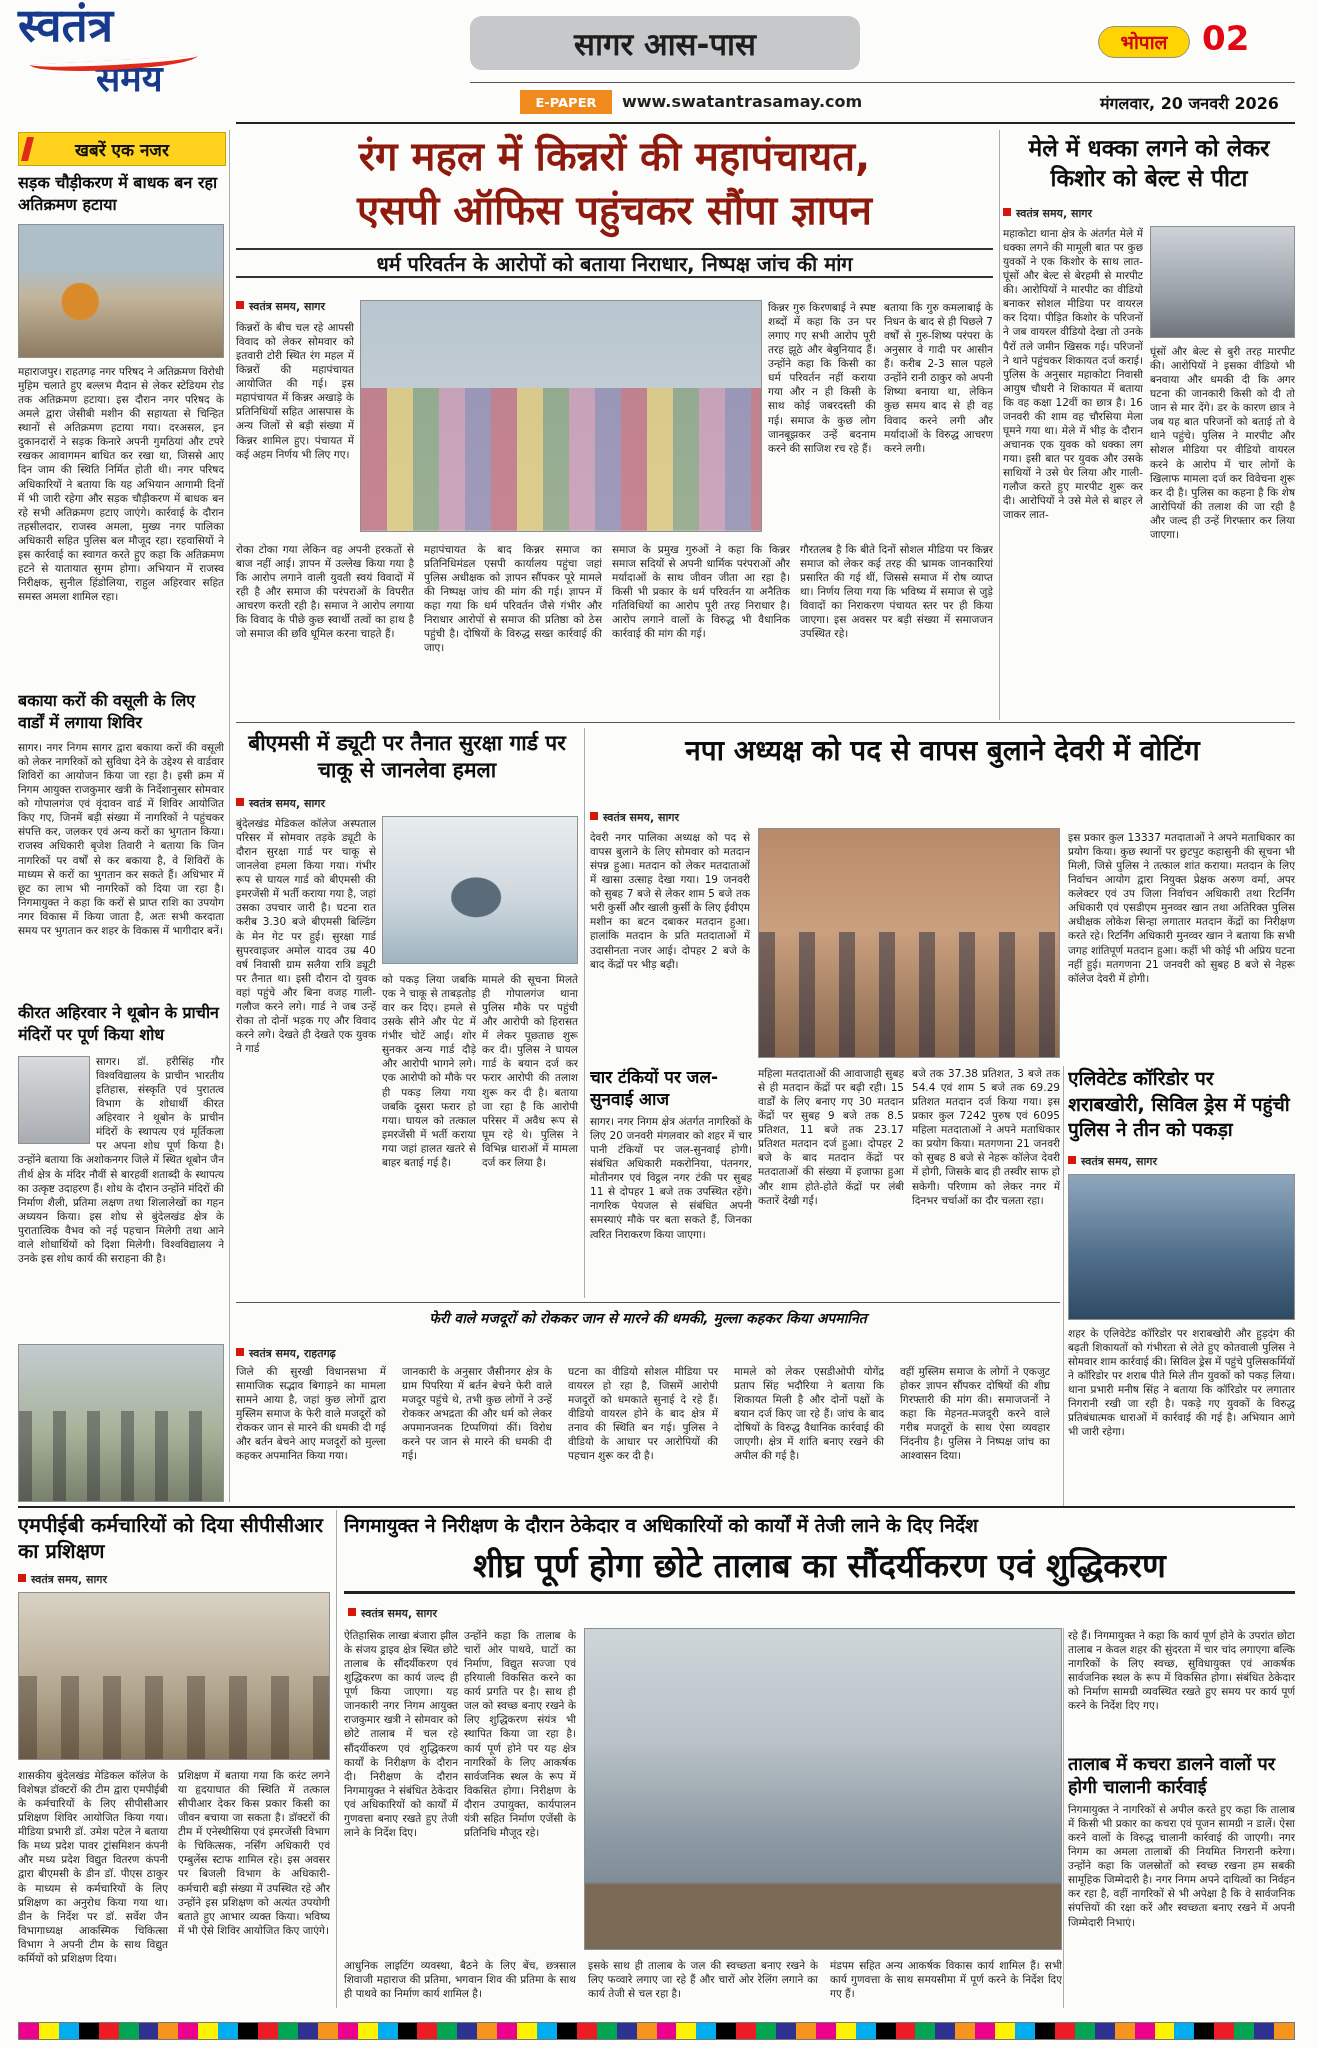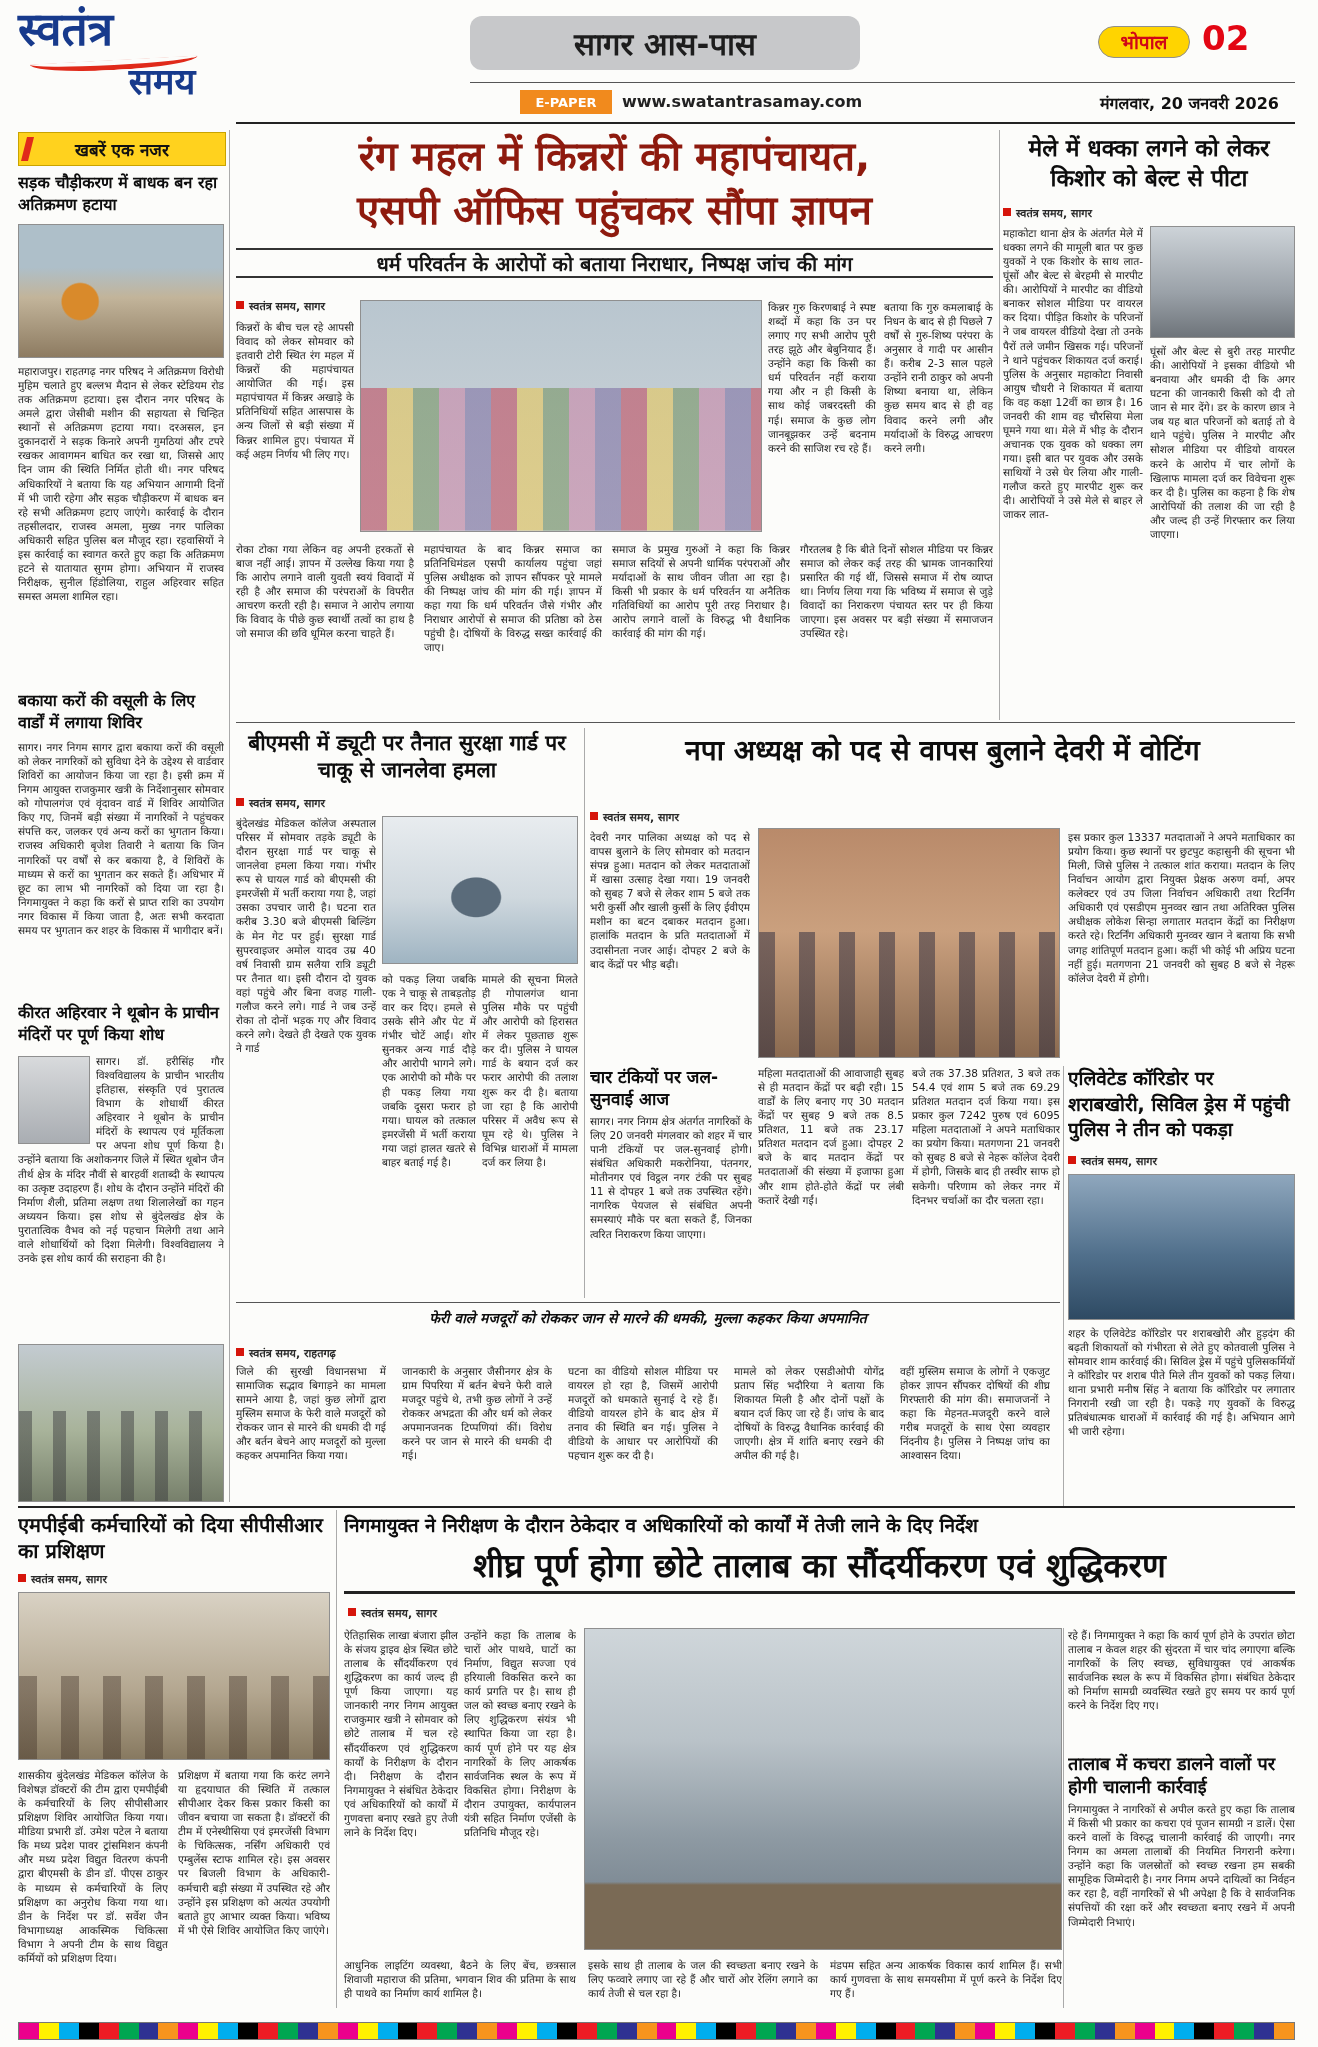--- a/index.html
+++ b/index.html
@@ -45,24 +45,24 @@
   .ph-mpeb{background-image:repeating-linear-gradient(90deg,rgba(60,45,35,.4) 0 18px,rgba(0,0,0,0) 18px 42px),
     linear-gradient(180deg,#d9d2c4 0%,#b3a68f 60%,#877960 100%);background-size:100% 50%,100% 100%;background-position:bottom,top;background-repeat:no-repeat;}
   .ph-pond{background-image:linear-gradient(0deg,#7a6a55 0 20%,rgba(0,0,0,0) 21%),
     linear-gradient(180deg,#cfd6da 0%,#b9c2c8 35%,#8e9aa3 65%,#6b7884 100%);}
 </style>
 </head>
 <body>
 
 <div class="page">
 
-  <div class="abs" style="left:18px;top:6px;width:210px;height:112px;">
+  <div class="abs" style="left:18px;top:6px;width:210px;height:112px;font-family:Liberation Mono, monospace;">
     <div class="logo-word" style="font-size:46px;">स्वतंत्र</div>
     <div class="abs logo-swoosh" style="left:12px;top:54px;width:168px;height:10px;"></div>
-    <div class="logo-word" style="font-size:36px;margin:12px 0 0 78px;text-align:center;">समय</div>
+    <div class="logo-word" style="font-size:36px;margin:12px 0 0 78px;">समय</div>
   </div>
 
   <div class="abs" style="left:470px;top:16px;width:390px;height:54px;background:#c7c8ca;border-radius:12px;display:flex;align-items:center;justify-content:center;font-size:31px;font-weight:bold;color:#1d1d1d;">सागर आस-पास</div>
 
   <div class="abs pill" style="left:1098px;top:26px;width:92px;height:32px;">भोपाल</div>
   <div class="abs" style="left:1202px;top:18px;font-size:34px;font-weight:bold;color:#e30613;">02</div>
 
   <div class="abs hr" style="left:470px;top:82px;width:825px;"></div>
   <div class="abs epaper" style="left:520px;top:90px;width:92px;height:24px;">E-PAPER</div>
   <div class="abs" style="left:622px;top:92px;font-size:16px;font-weight:bold;color:#222;">www.swatantrasamay.com</div>

